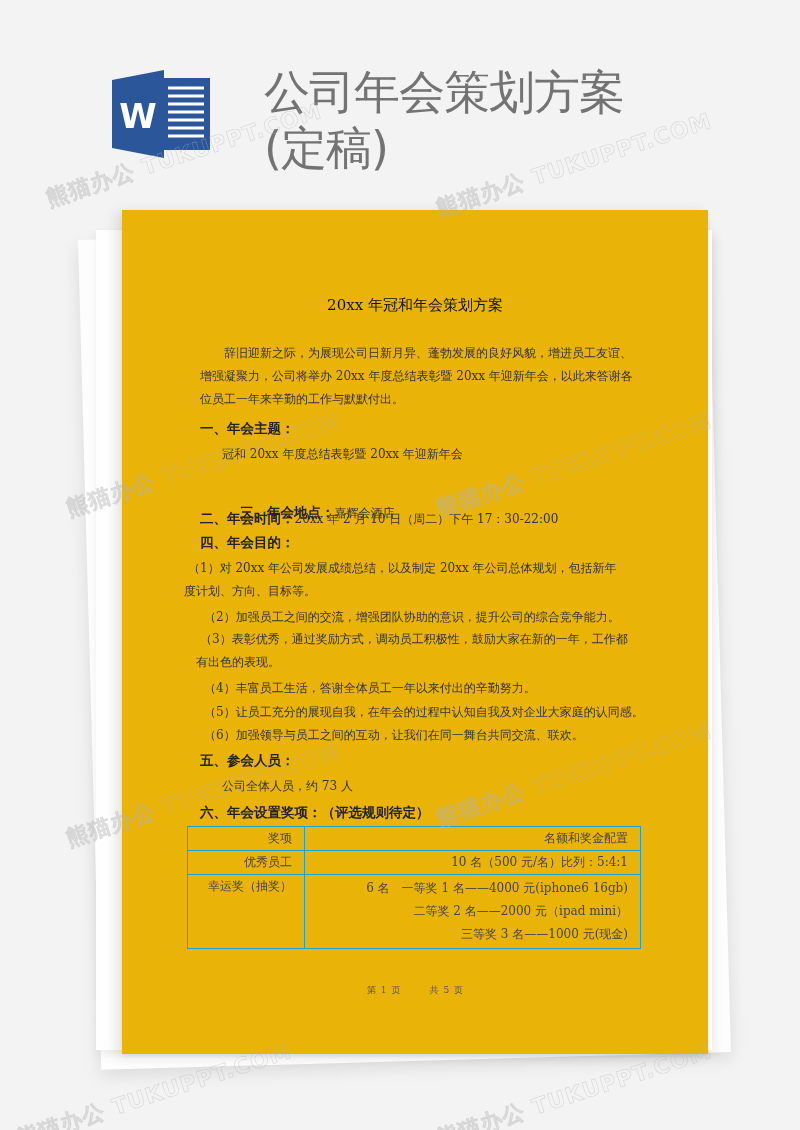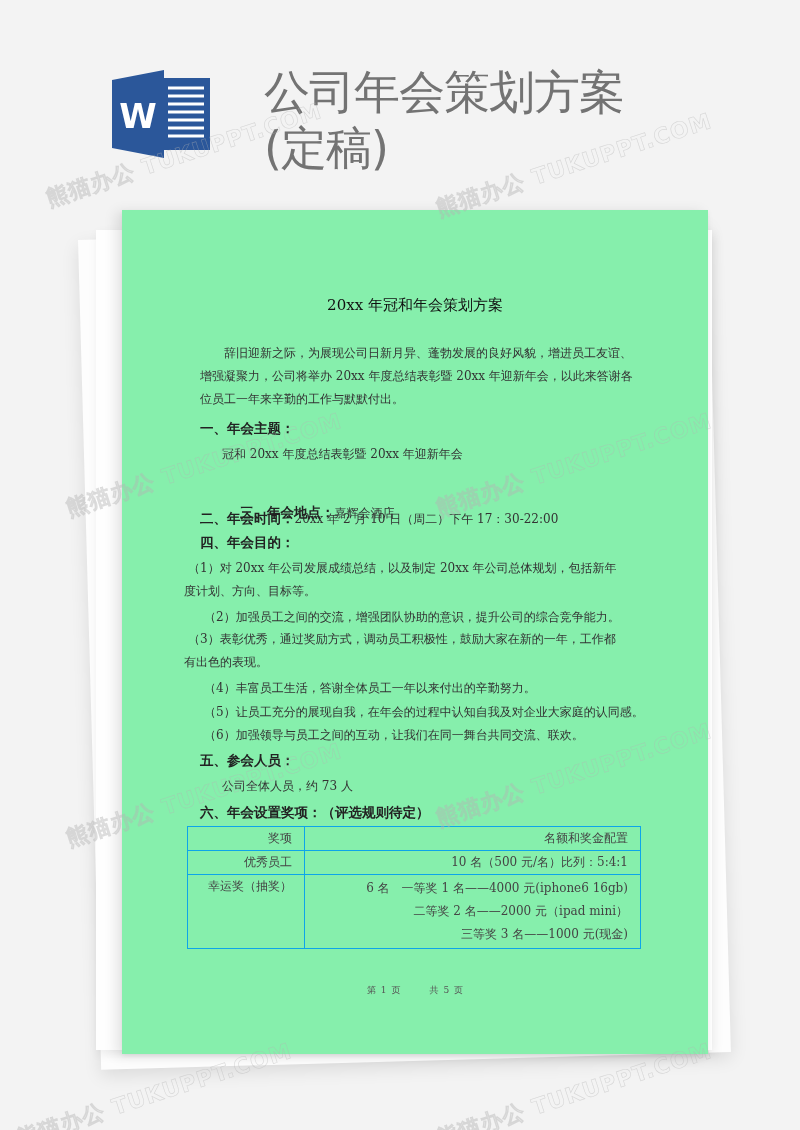--- a/index.html
+++ b/index.html
@@ -30,21 +30,21 @@
     transform-origin: left top;
     box-shadow: 0 6px 18px rgba(0,0,0,0.10);
   }
   .paper-mid {
     position: absolute; left: 96px; top: 230px; width: 616px; height: 820px;
     background: #fefefe;
     box-shadow: 2px 4px 10px rgba(0,0,0,0.08);
   }
   .paper {
     position: absolute; left: 122px; top: 210px; width: 586px; height: 844px;
-    background: #86efac;
+    background: #eab308;
     box-shadow: -6px 2px 12px rgba(0,0,0,0.10), 0 2px 4px rgba(0,0,0,0.06);
   }
 
   
   .doc-title {
     position: absolute; left: 0; right: 0; top: 86px;
     text-align: center; font-size: 15px; color: #111;
   }
   .para {
     position: absolute; left: 78px; width: 436px;
@@ -130,21 +130,21 @@
   <div class="heading" style="top:294px;margin-left:40px;">
     <span>三、年会地点：</span><span class="value">嘉辉会酒店</span>
   </div>
 
   <div class="heading" style="top:324px;">
     <span>四、年会目的：</span>
   </div>
 
   <div class="para" style="top:347px; left:62px; text-indent:4px;">（1）对 20xx 年公司发展成绩总结，以及制定 20xx 年公司总体规划，包括新年度计划、方向、目标等。</div>
   <div class="line" style="left:82px; top:399px;">（2）加强员工之间的交流，增强团队协助的意识，提升公司的综合竞争能力。</div>
-  <div class="para" style="top:418px; left:62px; text-indent:4px;">（3）表彰优秀，通过奖励方式，调动员工积极性，鼓励大家在新的一年，工作都有出色的表现。</div>
+  <div class="para" style="top:418px; left:74px; text-indent:4px;">（3）表彰优秀，通过奖励方式，调动员工积极性，鼓励大家在新的一年，工作都有出色的表现。</div>
   <div class="line" style="left:82px; top:470px;">（4）丰富员工生活，答谢全体员工一年以来付出的辛勤努力。</div>
   <div class="line" style="left:82px; top:494px;">（5）让员工充分的展现自我，在年会的过程中认知自我及对企业大家庭的认同感。</div>
   <div class="line" style="left:82px; top:517px;">（6）加强领导与员工之间的互动，让我们在同一舞台共同交流、联欢。</div>
 
   <div class="heading" style="top:542px;">
     <span>五、参会人员：</span>
   </div>
   <div class="line" style="left:100px; top:568px;">公司全体人员，约 73 人</div>
 
   <div class="heading" style="top:594px;">

